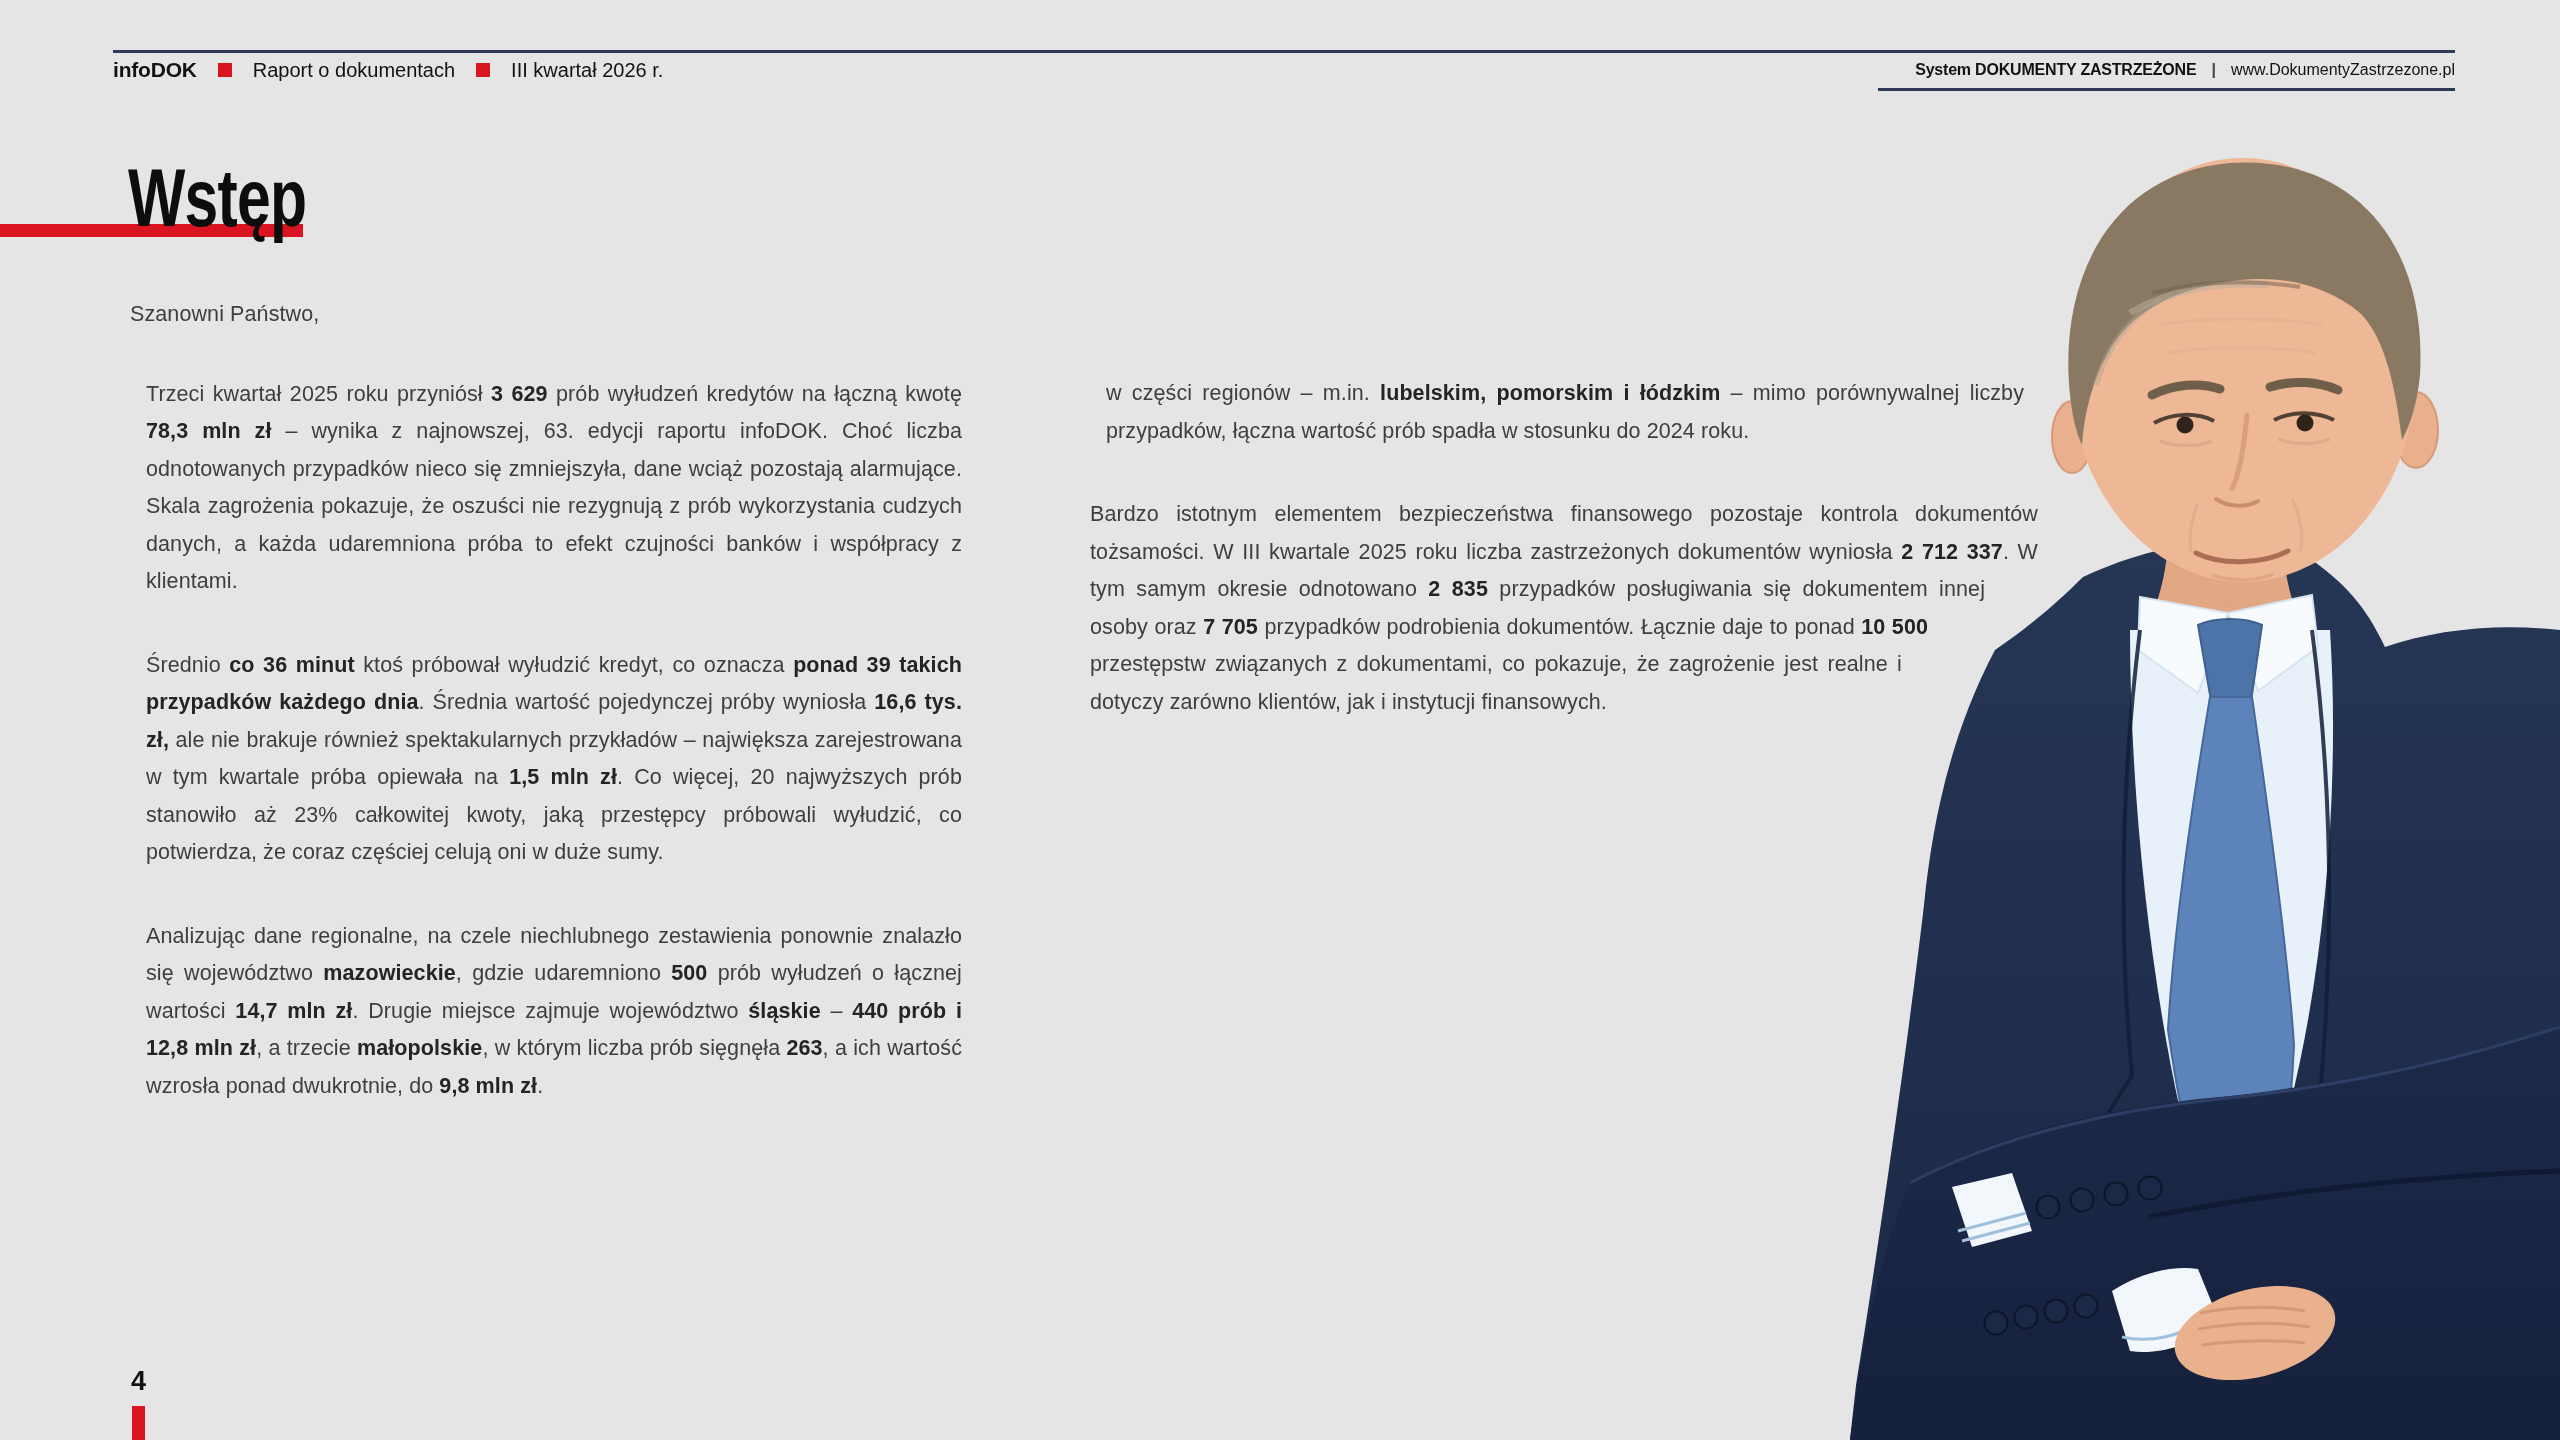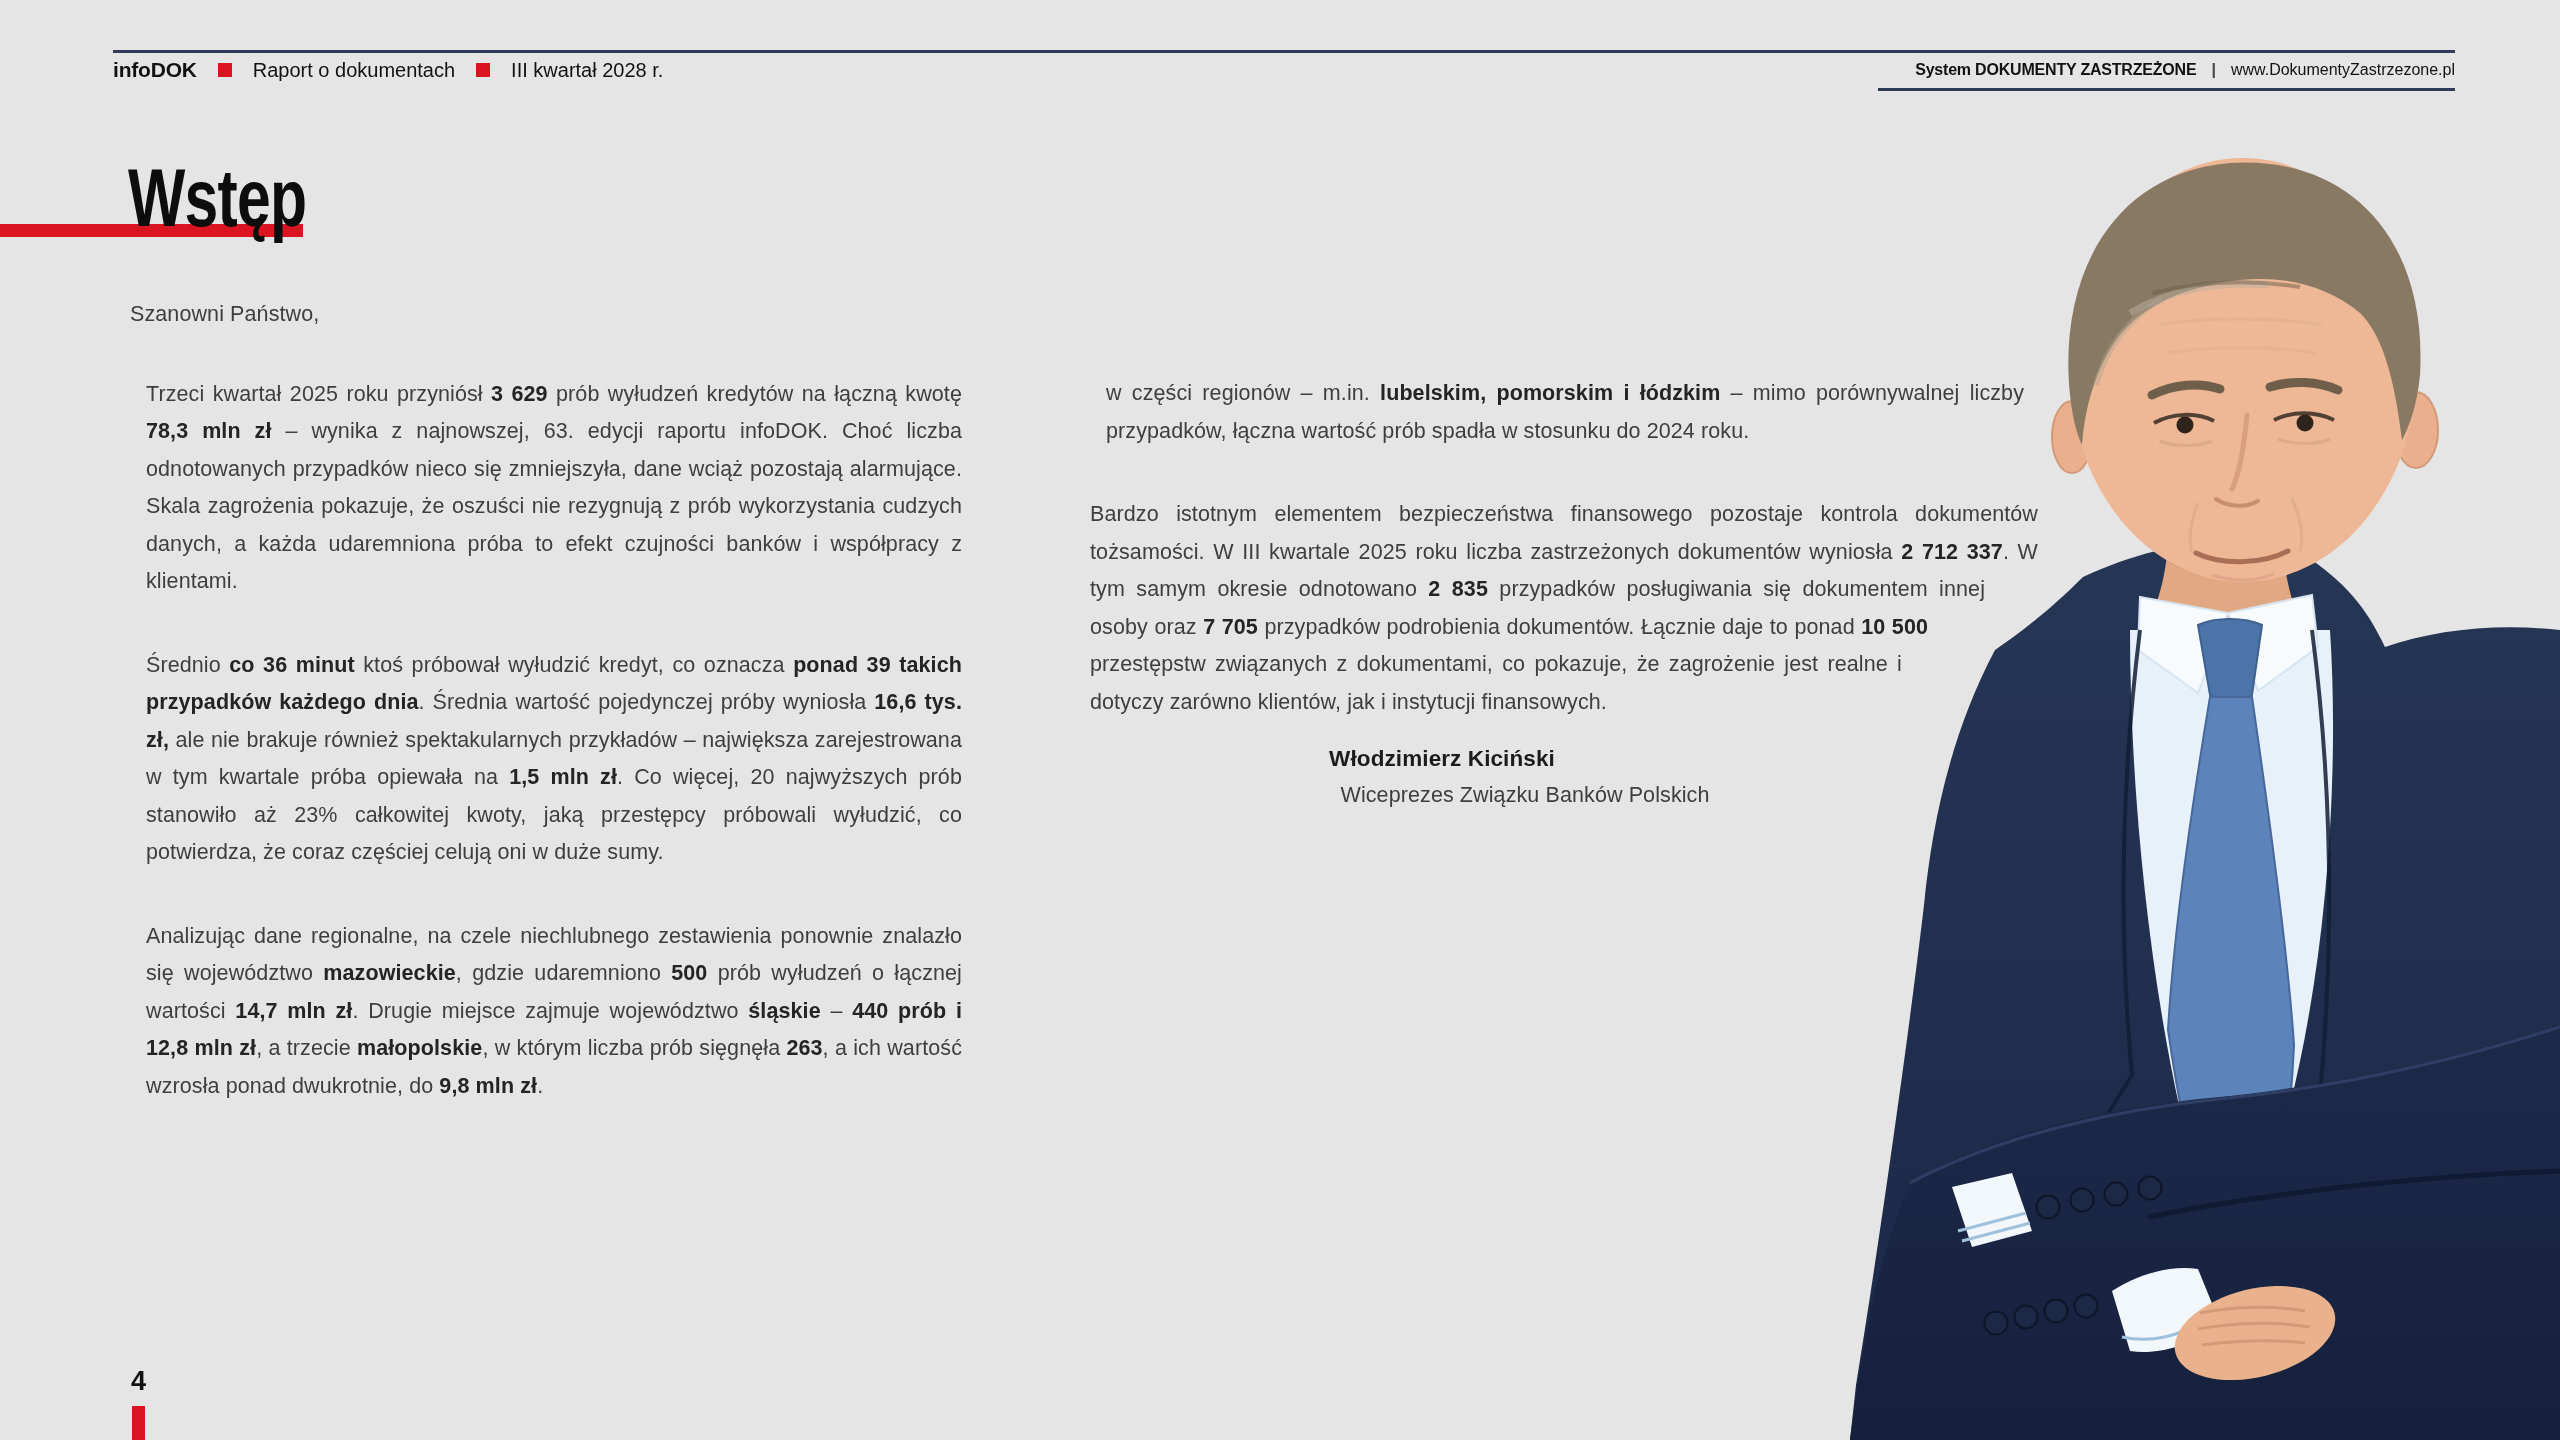--- a/index.html
+++ b/index.html
@@ -66,21 +66,21 @@
 <div class="page">
 
   <div class="rule-top"></div>
 
   <header class="hdr">
     <div class="hdr-left">
       <span class="brand">infoDOK</span>
       <span class="sq"></span>
       <span class="hdr-item">Raport o dokumentach</span>
       <span class="sq"></span>
-      <span class="hdr-item">III kwartał 2028 r.</span>
+      <span class="hdr-item">III kwartał 2026 r.</span>
     </div>
     <div class="hdr-right">
       <span class="sys">System DOKUMENTY ZASTRZEŻONE</span>
       <span class="pipe">|</span>
       <span class="url">www.DokumentyZastrzezone.pl</span>
     </div>
   </header>
 
   <div class="rule-right"></div>
 
@@ -90,24 +90,20 @@
   <section class="col col-left">
     <p class="salutation">Szanowni Państwo,</p>
     <p class="para">Trzeci kwartał 2025 roku przyniósł <b>3 629</b> prób wyłudzeń kredytów na łączną kwotę <b>78,3 mln zł</b> – wynika z najnowszej, 63. edycji raportu infoDOK. Choć liczba odnotowanych przypadków nieco się zmniejszyła, dane wciąż pozostają alarmujące. Skala zagrożenia pokazuje, że oszuści nie rezygnują z prób wykorzystania cudzych danych, a każda udaremniona próba to efekt czujności banków i współpracy z klientami.</p>
     <p class="para">Średnio <b>co 36 minut</b> ktoś próbował wyłudzić kredyt, co oznacza <b>ponad 39 takich przypadków każdego dnia</b>. Średnia wartość pojedynczej próby wyniosła <b>16,6 tys. zł,</b> ale nie brakuje również spektakularnych przykładów – największa zarejestrowana w tym kwartale próba opiewała na <b>1,5 mln zł</b>. Co więcej, 20 najwyższych prób stanowiło aż 23% całkowitej kwoty, jaką przestępcy próbowali wyłudzić, co potwierdza, że coraz częściej celują oni w duże sumy.</p>
     <p class="para">Analizując dane regionalne, na czele niechlubnego zestawienia ponownie znalazło się województwo <b>mazowieckie</b>, gdzie udaremniono <b>500</b> prób wyłudzeń o łącznej wartości <b>14,7 mln zł</b>. Drugie miejsce zajmuje województwo <b>śląskie</b> – <b>440 prób i 12,8 mln zł</b>, a trzecie <b>małopolskie</b>, w którym liczba prób sięgnęła <b>263</b>, a ich wartość wzrosła ponad dwukrotnie, do <b>9,8 mln zł</b>.</p>
   </section>
 
   <section class="col col-right">
     <p class="para">w części regionów – m.in. <b>lubelskim, pomorskim i łódzkim</b> – mimo porównywalnej liczby przypadków, łączna wartość prób spadła w stosunku do 2024 roku.</p>
     <p class="para p-wrap"><i class="st st1"></i><i class="st st2"></i><i class="st st3"></i><i class="st st4"></i><i class="st st5"></i><i class="st st6"></i><span>Bardzo istotnym elementem bezpieczeństwa finansowego pozostaje kontrola dokumentów tożsamości. W III kwartale 2025 roku liczba zastrzeżonych dokumentów wyniosła <b>2 712 337</b>. W tym samym okresie odnotowano <b>2 835</b> przypadków posługiwania się dokumentem innej osoby oraz <b>7 705</b> przypadków podrobienia dokumentów. Łącznie daje to ponad <b>10 500</b> przestępstw związanych z dokumentami, co pokazuje, że zagrożenie jest realne i dotyczy zarówno klientów, jak i instytucji finansowych.</span></p>
-    <div class="signature">
-      <div class="sig-name">Włodzimierz Kiciński</div>
-      <div class="sig-role">Wiceprezes Związku Banków Polskich</div>
-    </div>
   </section>
 
   <svg class="portrait" viewBox="0 0 760 1355" xmlns="http://www.w3.org/2000/svg" role="img" aria-label="Włodzimierz Kiciński – mężczyzna w granatowym garniturze ze skrzyżowanymi rękami">
     <defs>
       <linearGradient id="suitGrad" x1="0" y1="0" x2="0" y2="1">
         <stop offset="0" stop-color="#263655"></stop>
           <stop offset="1" stop-color="#1b2846"></stop>
       </linearGradient>
       <linearGradient id="armGrad" x1="0" y1="0" x2="0" y2="1">
         <stop offset="0" stop-color="#1c2a4a"></stop>

